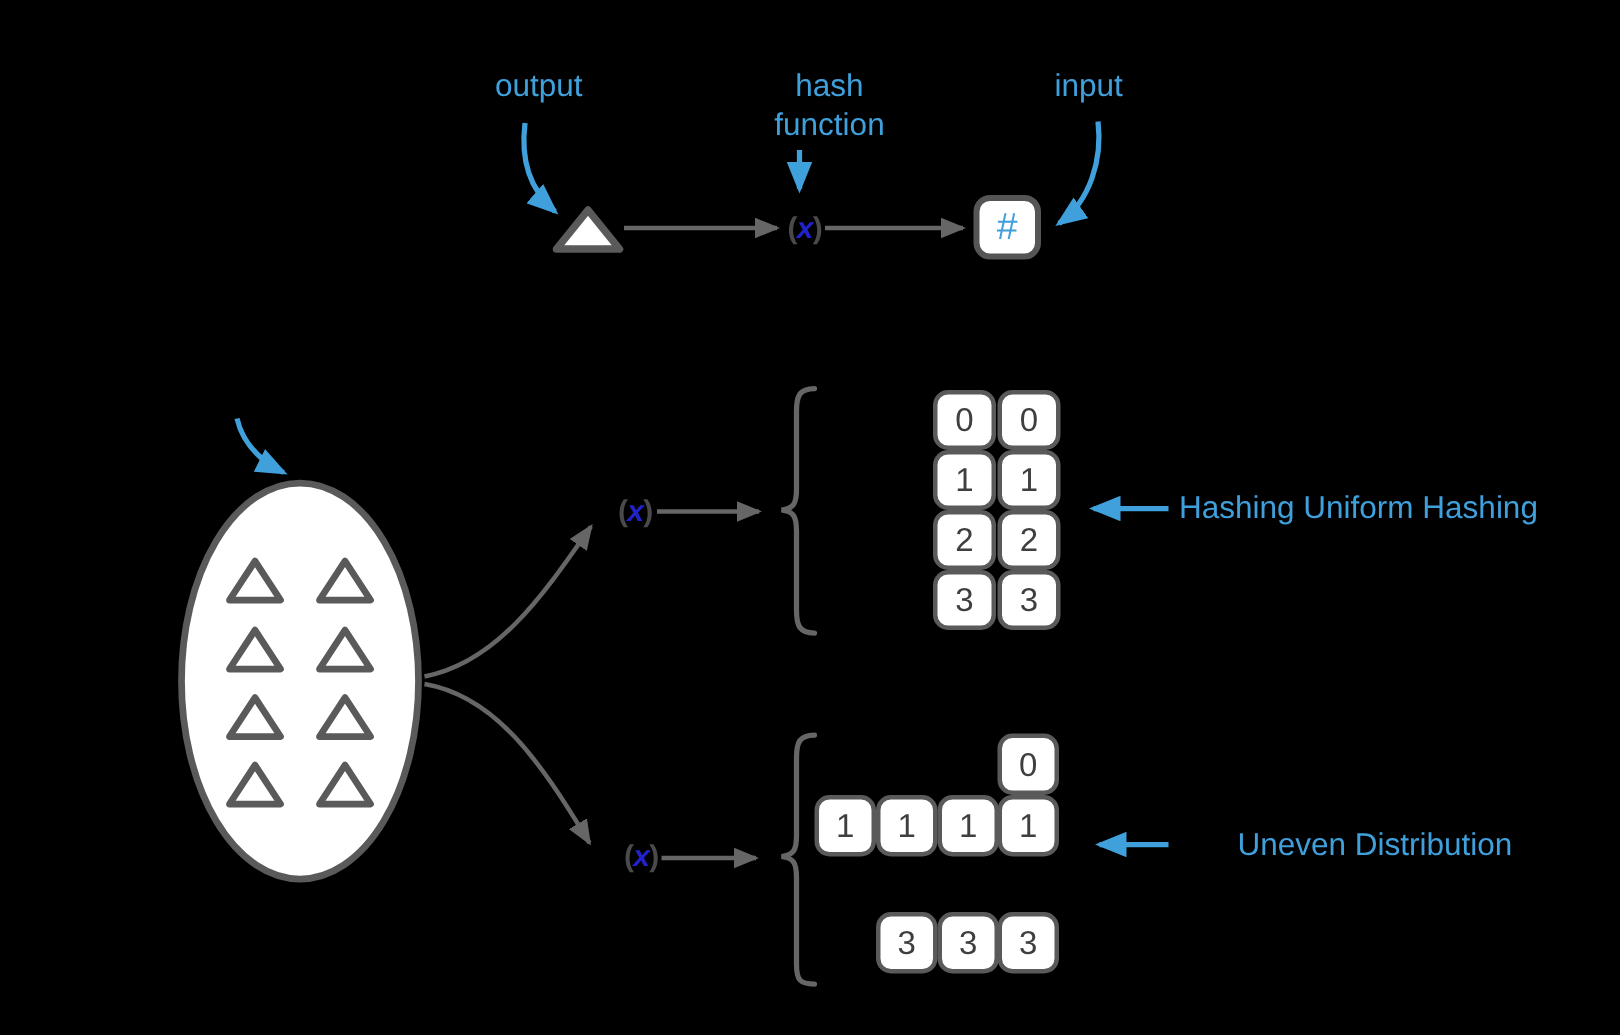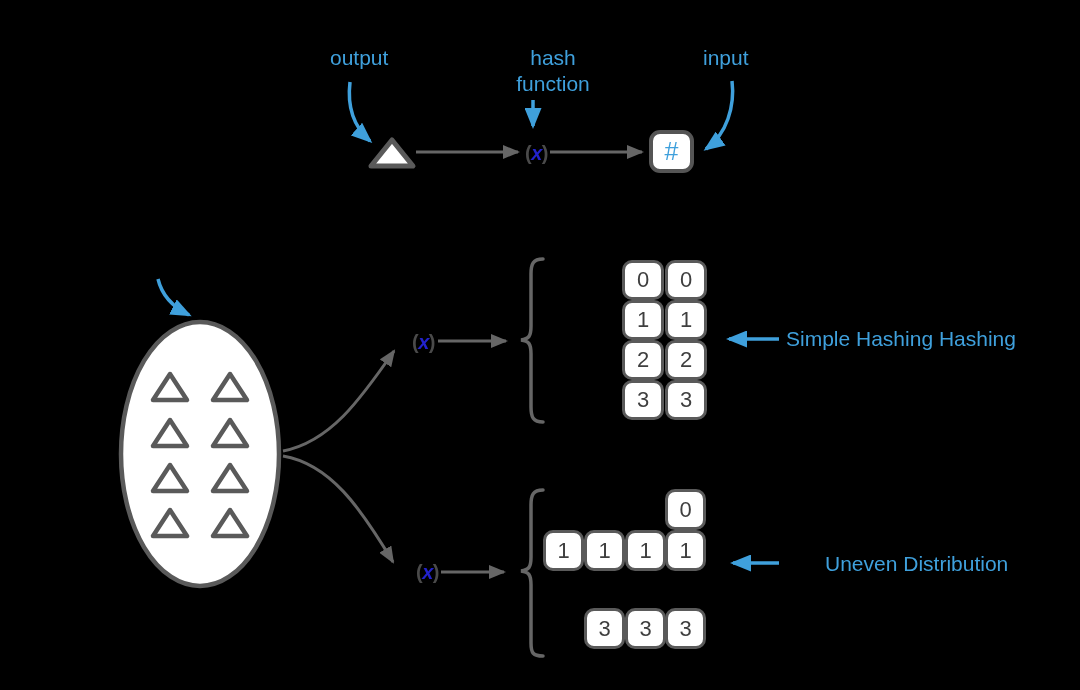--- a/index.html
+++ b/index.html
@@ -65,21 +65,21 @@
     <path d="M441,572 L504,572" stroke="#666" stroke-width="3" fill="none" marker-end="url(#ah-gray)"></path>
 
     <path d="M543,259 C533,259 531,264 531,274 L531,326 C531,336 529,339 521,340 C529,341 531,344 531,354 L531,407 C531,417 533,422 543,422" stroke="#666" stroke-width="3.5" fill="none" stroke-linecap="round"></path>
     <path d="M543,490 C533,490 531,495 531,505 L531,557 C531,567 529,570 521,571 C529,572 531,575 531,585 L531,643 C531,653 533,656 543,656" stroke="#666" stroke-width="3.5" fill="none" stroke-linecap="round"></path>
   </svg>
 
   <div class="lbl" style="left:330px;top:45px;">output</div>
   <div class="lbl center" style="left:493px;top:45px;width:120px;"><span>hash</span><br>
        <span>function</span></div>
   <div class="lbl" style="left:703px;top:45px;">input</div>
-  <div class="lbl" style="left:786px;top:326px;">Simple Hashing Hashing</div>
+  <div class="lbl" style="left:786px;top:326px;">Hashing Uniform Hashing</div>
   <div class="lbl" style="left:825px;top:551px;">Uneven Distribution</div>
 
   <div class="fx" style="left:536px;top:153px;">
     <span>(</span><span class="fx-x">x</span><span>)</span>
   </div>
   <div class="fx" style="left:423px;top:342px;">
     <span>(</span><span class="fx-x">x</span><span>)</span>
   </div>
   <div class="fx" style="left:427px;top:572px;">
     <span>(</span><span class="fx-x">x</span><span>)</span>

